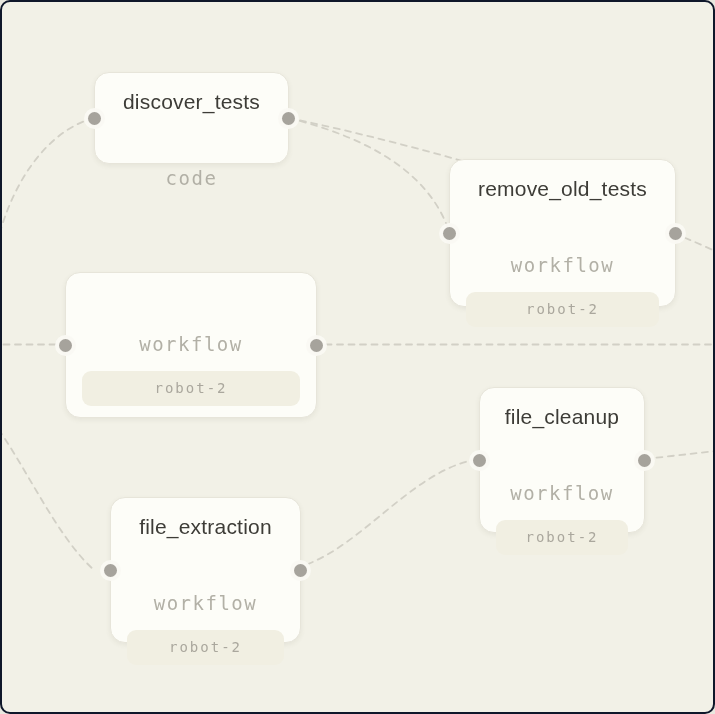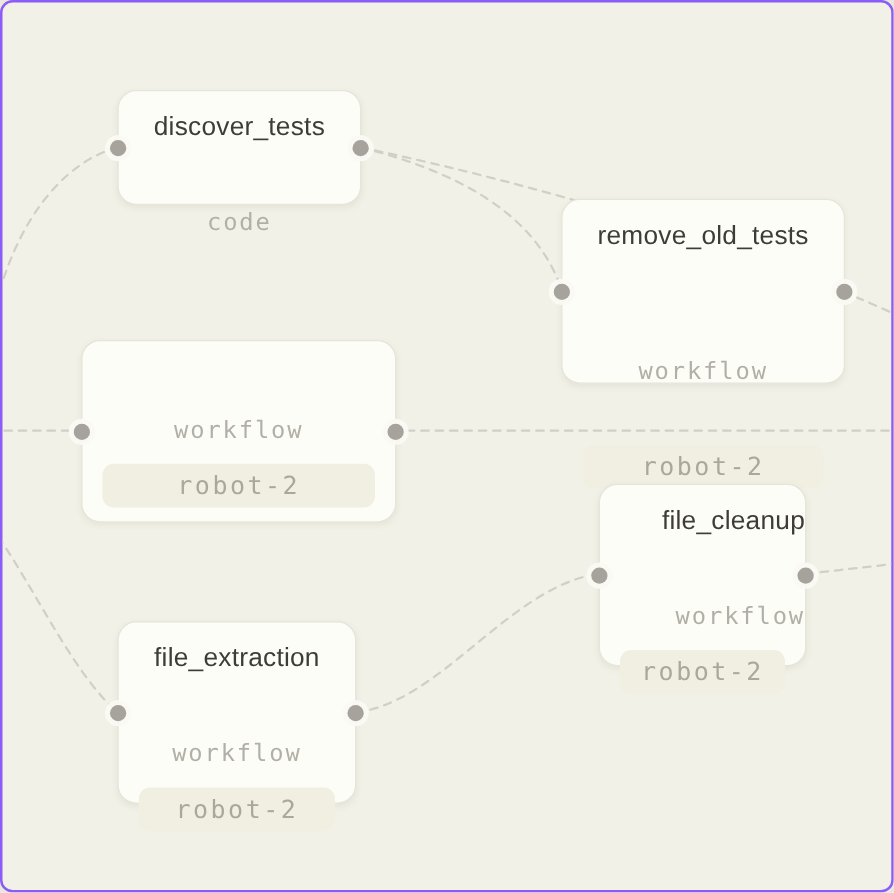--- a/index.html
+++ b/index.html
@@ -2,21 +2,21 @@
 <html><head>
 <meta charset="utf-8">
 <style>
   html,body { margin:0; padding:0; background:#e9e8df; }
   * { box-sizing:border-box; }
 
   .frame {
     position:relative;
     width:715px; height:714px;
     background:#f2f1e7;
-    border:2px solid #8b5cf6;
+    border:2px solid #0f172a;
     border-radius:10px;
     overflow:hidden;
     font-family:"Liberation Sans", sans-serif;
   }
 
   svg.edges {
     position:absolute; left:0; top:0;
     width:715px; height:714px;
     z-index:1;
   }
@@ -59,21 +59,21 @@
   }
   .node .badge {
     align-self:stretch;
     margin:8px 16px 0 16px;
     height:35px;
     line-height:35px;
     text-align:center;
     background:#f1efe2;
     border-radius:9px;
     font-family:"DejaVu Sans Mono", monospace;
-    font-size:20px;
+    font-size:14px;
     letter-spacing:2px;
     color:#aaa79d;
     white-space:nowrap;
   }
 
   .dot {
     position:absolute;
     width:13px; height:13px;
     border-radius:50%;
     background:#a6a39c;
@@ -96,40 +96,40 @@
       <path d="M 283 568 C 352 559, 406 467, 477 457"></path>
       <path d="M 643 457 C 670 454, 696 451, 724 448"></path>
     </svg>
 <div class="node" style="left: 92px; top: 70px; width: 195px; height: 92px;">
     <span class="dot dot-left"></span>
     <span class="dot dot-right"></span>
     <div class="title">discover_tests</div>
     <div class="subtitle">code</div>
 
   </div>
-    <div class="node" style="left: 447px; top: 157px; width: 227px; height: 148px; gap: 32px;">
+    <div class="node" style="left: 447px; top: 157px; width: 227px; height: 148px;">
     <span class="dot dot-left"></span>
     <span class="dot dot-right"></span>
     <div class="title">remove_old_tests</div>
     <div class="subtitle">workflow</div>
     <div class="badge">robot-2</div>
   </div>
     <div class="node" style="left: 63px; top: 270px; width: 252px; height: 146px;">
     <span class="dot dot-left"></span>
     <span class="dot dot-right"></span>
     <div class="subtitle">workflow</div>
     <div class="badge">robot-2</div>
   </div>
-    <div class="node" style="left: 477px; top: 385px; width: 166px; height: 146px; align-items: flex-end;">
+    <div class="node" style="left: 477px; top: 385px; width: 166px; height: 146px;">
     <span class="dot dot-left"></span>
     <span class="dot dot-right"></span>
     <div class="title">file_cleanup</div>
     <div class="subtitle">workflow</div>
     <div class="badge">robot-2</div>
   </div>
-    <div class="node" style="left: 92px; top: 495px; width: 191px; height: 146px; align-items: center;">
+    <div class="node" style="left: 108px; top: 495px; width: 191px; height: 146px; align-items: center;">
     <span class="dot dot-left"></span>
     <span class="dot dot-right"></span>
     <div class="title">file_extraction</div>
     <div class="subtitle">workflow</div>
     <div class="badge">robot-2</div>
   </div>
   </div>
 
 </body></html>

